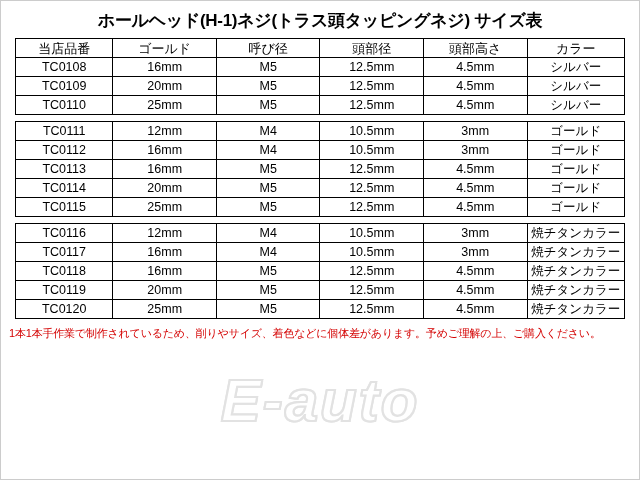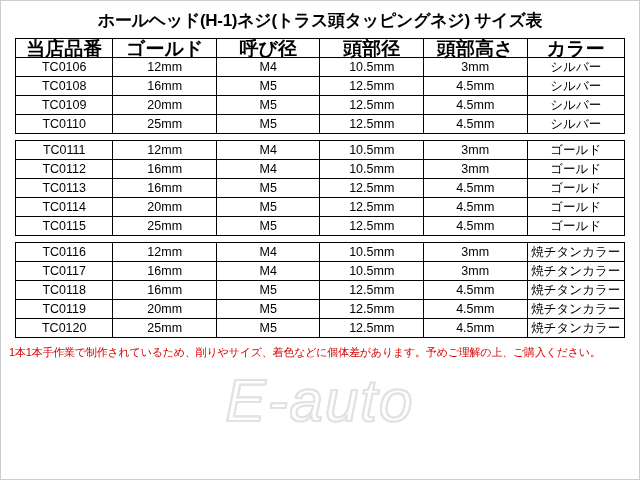--- a/index.html
+++ b/index.html
@@ -46,22 +46,22 @@
     text-align: center;
     font-size: 12.5px;
     color: #000000;
     height: 19px;
     line-height: 17px;
     padding: 0;
     font-weight: normal;
     white-space: nowrap;
   }
   table.size-table th {
-    font-weight: bold;
-    font-size: 19px;
+    font-weight: normal;
+    font-size: 13px;
   }
   tr.spacer td {
     border: none;
     height: 7px;
     padding: 0;
   }
   col.c0 { width: 16%; }
   col.c1 { width: 17%; }
   col.c2 { width: 17%; }
   col.c3 { width: 17%; }
@@ -77,21 +77,21 @@
     letter-spacing: -0.2px;
   }
 
   
   .watermark {
     position: absolute;
     left: 0; right: 0;
     bottom: 44px;
     text-align: center;
     font-size: 60px;
-    font-weight: normal;
+    font-weight: bold;
     font-style: italic;
     color: #ffffff;
     letter-spacing: 2px;
     -webkit-text-stroke: 2px #e2e2e2;
     text-shadow:
       -1px -1px 0 #e6e6e6,
        1px -1px 0 #e6e6e6,
       -1px  1px 0 #e6e6e6,
        1px  1px 0 #e6e6e6;
     pointer-events: none;
@@ -121,28 +121,20 @@
           <th>ゴールド</th>
           <th>呼び径</th>
           <th>頭部径</th>
           <th>頭部高さ</th>
           <th>カラー</th>
         </tr>
       </thead>
 
       <tbody>
         <tr>
-          <td>TC0106</td>
-          <td>12mm</td>
-          <td>M4</td>
-          <td>10.5mm</td>
-          <td>3mm</td>
-          <td>シルバー</td>
-        </tr>
-        <tr>
           <td>TC0108</td>
           <td>16mm</td>
           <td>M5</td>
           <td>12.5mm</td>
           <td>4.5mm</td>
           <td>シルバー</td>
         </tr>
         <tr>
           <td>TC0109</td>
           <td>20mm</td>

